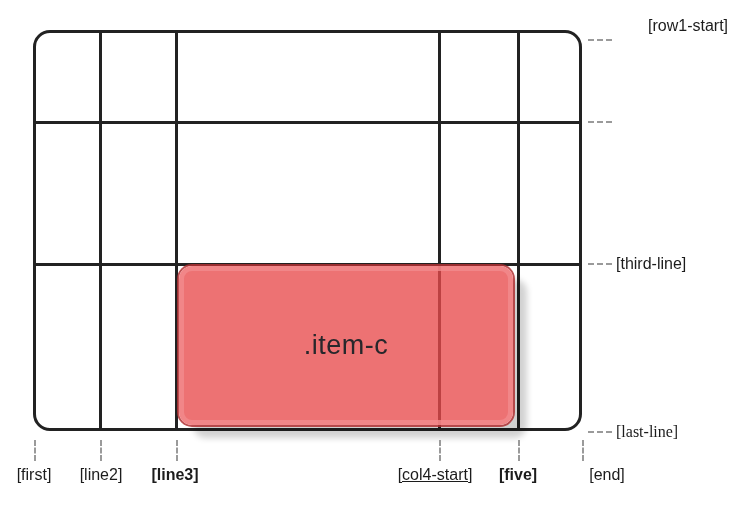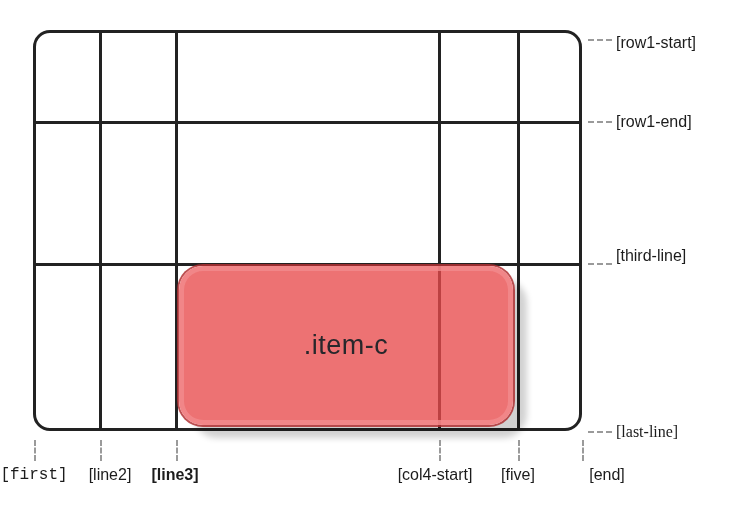--- a/index.html
+++ b/index.html
@@ -51,21 +51,21 @@
 
   
   .grid-item {
     position: absolute;
     left: 179px;
     top: 266px;
     width: 324px;
     height: 149px;
     border: 5px solid rgba(242, 140, 142, 0.80);
     background: rgba(232, 74, 76, 0.78);
-    border-radius: 24px;
+    border-radius: 13px;
     box-shadow:
       0 0 0 2px rgba(176, 48, 50, 0.85),
       14px 13px 6px rgba(0, 0, 0, 0.18);
     display: flex;
     align-items: center;
     justify-content: center;
   }
   .grid-item-label {
     font-size: 27px;
     letter-spacing: 0.5px;
@@ -74,23 +74,23 @@
 
   
   .row-label {
     position: absolute;
     left: 616px;
     height: 20px;
     line-height: 20px;
     font-size: 16px;
     white-space: nowrap;
   }
-  #row-label-0 { top: 33px;  }
+  #row-label-0 { top: 16px; margin-left: 32px;  }
   #row-label-1 { top: 112px; }
-  #row-label-2 { top: 246px; }
+  #row-label-2 { top: 254px; }
   #row-label-3 { top: 422px; font-family: Liberation Serif, serif; }
 
   .row-dash {
     position: absolute;
     left: 588px;
     width: 24px;
     height: 0;
     border-top: 2px dashed #9a9a9a;
   }
   #row-dash-0 { top: 39px;  }
@@ -98,25 +98,25 @@
   #row-dash-2 { top: 263px; }
   #row-dash-3 { top: 431px; }
 
   .col-label {
     position: absolute;
     top: 466px;
     transform: translateX(-50%);
     font-size: 16px;
     white-space: nowrap;
   }
-  #col-label-0 { left: 34px; font-family: Liberation Mono, monospace;  }
-  #col-label-1 { left: 110px; text-align: center; }
+  #col-label-0 { left: 34px;  }
+  #col-label-1 { left: 101px; text-align: center; }
   #col-label-2 { left: 175px; font-weight: bold; }
-  #col-label-3 { left: 435px; }
-  #col-label-4 { left: 518px; }
+  #col-label-3 { left: 435px; text-decoration: underline; }
+  #col-label-4 { left: 518px; font-weight: bold; }
   #col-label-5 { left: 607px; }
 
   .col-tick {
     position: absolute;
     top: 440px;
     width: 0;
     height: 21px;
     border-left: 2px dashed #9a9a9a;
   }
   #col-tick-0 { left: 34px;  }
@@ -144,21 +144,20 @@
   <div class="grid-item">
     <span class="grid-item-label">.item-c</span>
   </div>
 
   <div class="row-dash" id="row-dash-0"></div>
   <div class="row-dash" id="row-dash-1"></div>
   <div class="row-dash" id="row-dash-2"></div>
   <div class="row-dash" id="row-dash-3"></div>
 
   <div class="row-label" id="row-label-0">[row1-start]</div>
-  <div class="row-label" id="row-label-1">[row1-end]</div>
   <div class="row-label" id="row-label-2">[third-line]</div>
   <div class="row-label" id="row-label-3">[last-line]</div>
 
   <div class="col-tick" id="col-tick-0"></div>
   <div class="col-tick" id="col-tick-1"></div>
   <div class="col-tick" id="col-tick-2"></div>
   <div class="col-tick" id="col-tick-3"></div>
   <div class="col-tick" id="col-tick-4"></div>
   <div class="col-tick" id="col-tick-5"></div>
 

